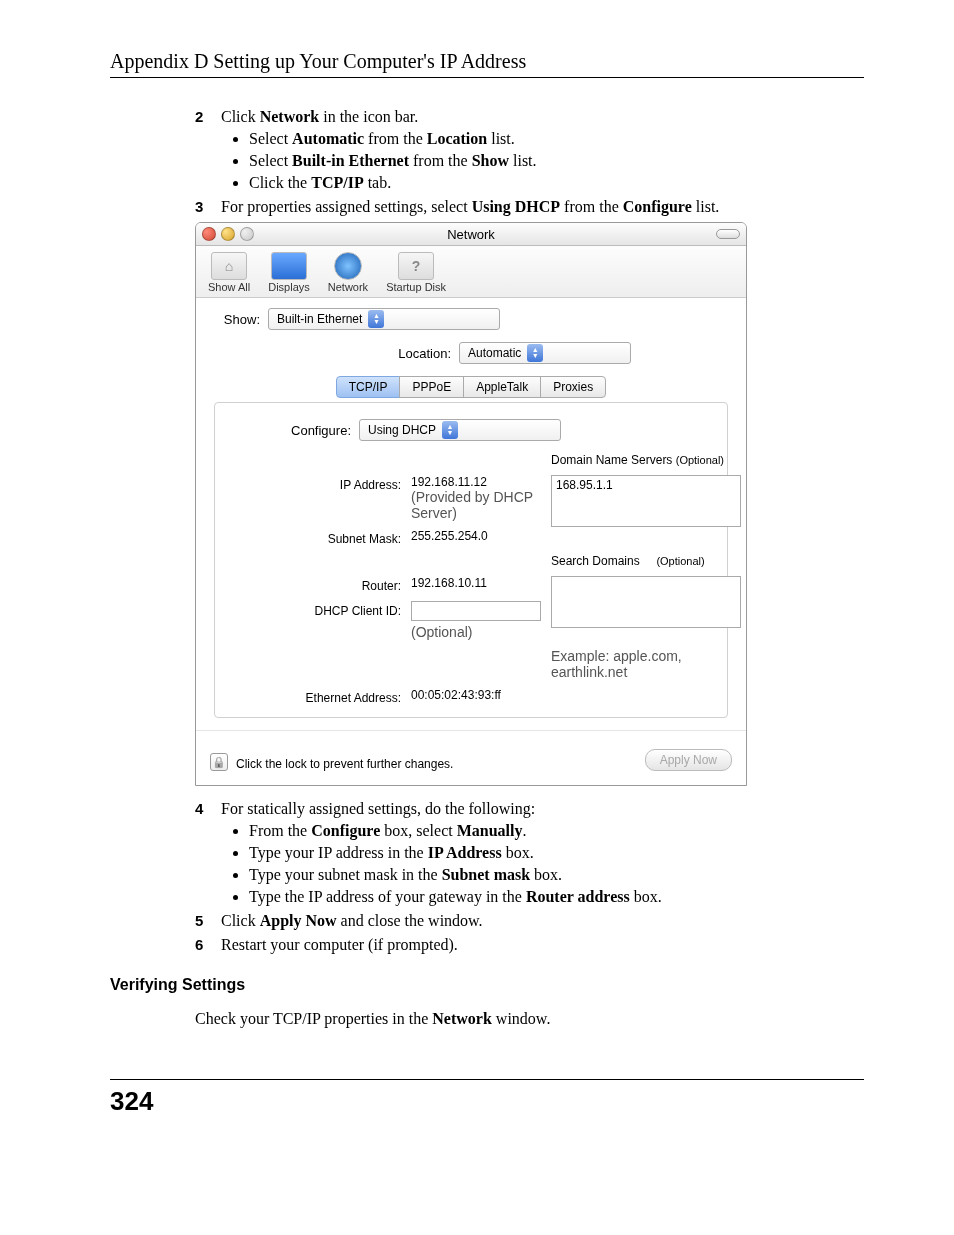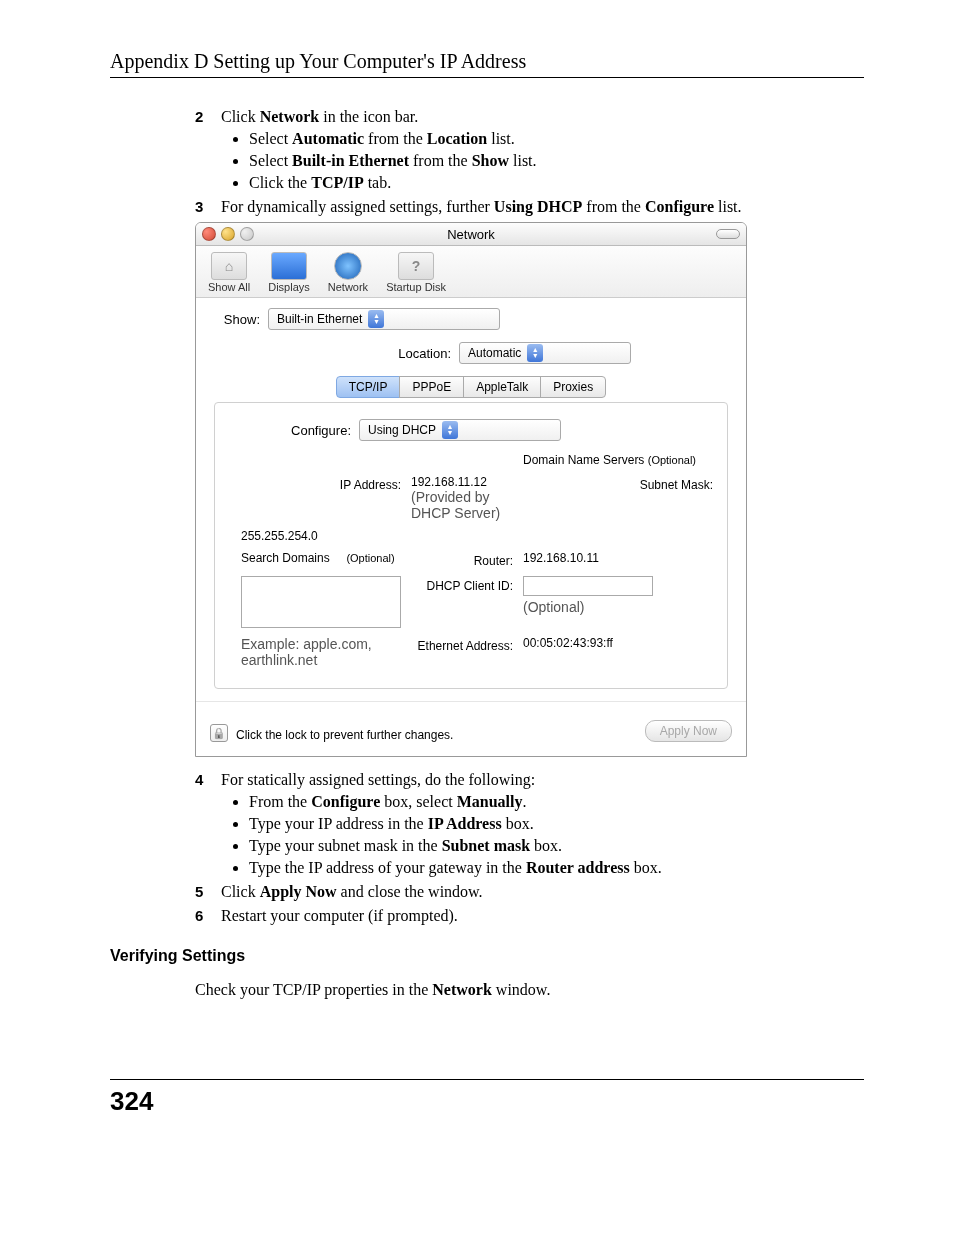--- a/index.html
+++ b/index.html
@@ -236,21 +236,21 @@
         </span>
         <ul class="inner">
           <li><span>Select </span><span class="b">Automatic</span><span> from the </span><span class="b">Location</span><span> list.</span></li>
           <li><span>Select </span><span class="b">Built-in Ethernet</span><span> from the </span><span class="b">Show</span><span> list.</span></li>
           <li><span>Click the </span><span class="b">TCP/IP</span><span> tab.</span></li>
         </ul>
       </li>
       <li>
         <span class="num">3</span>
         <span>
-          <span>For dynamically assigned settings, further </span><span class="b">Using DHCP</span><span> from the </span><span class="b">Configure</span><span> list.</span>
+          <span>For properties assigned settings, select </span><span class="b">Using DHCP</span><span> from the </span><span class="b">Configure</span><span> list.</span>
         </span>
       </li>
     </ol>
 
 
     <div class="osx-window">
       <div class="osx-titlebar">
         <div class="dots">
           <div class="dot red"></div>
           <div class="dot yellow"></div>
@@ -301,20 +301,23 @@
           <div class="cfg-grid">
             <div></div>
               <div></div>
             <div><span>Domain Name Servers</span> <span class="optional">(Optional)</span></div>
 
             <div class="l">IP Address:</div>
             <div>
               <span>192.168.11.12</span><br>
               <span class="hint">(Provided by DHCP Server)</span>
             </div>
+            <div style="grid-row: span 2;">
+              <div class="tallbox">168.95.1.1</div>
+            </div>
 
             <div class="l">Subnet Mask:</div>
             <div>255.255.254.0</div>
 
             <div></div>
               <div></div>
             <div><span>Search Domains</span> &nbsp;&nbsp;&nbsp;&nbsp;<span class="optional">(Optional)</span></div>
 
             <div class="l">Router:</div>
             <div>192.168.10.11</div>

